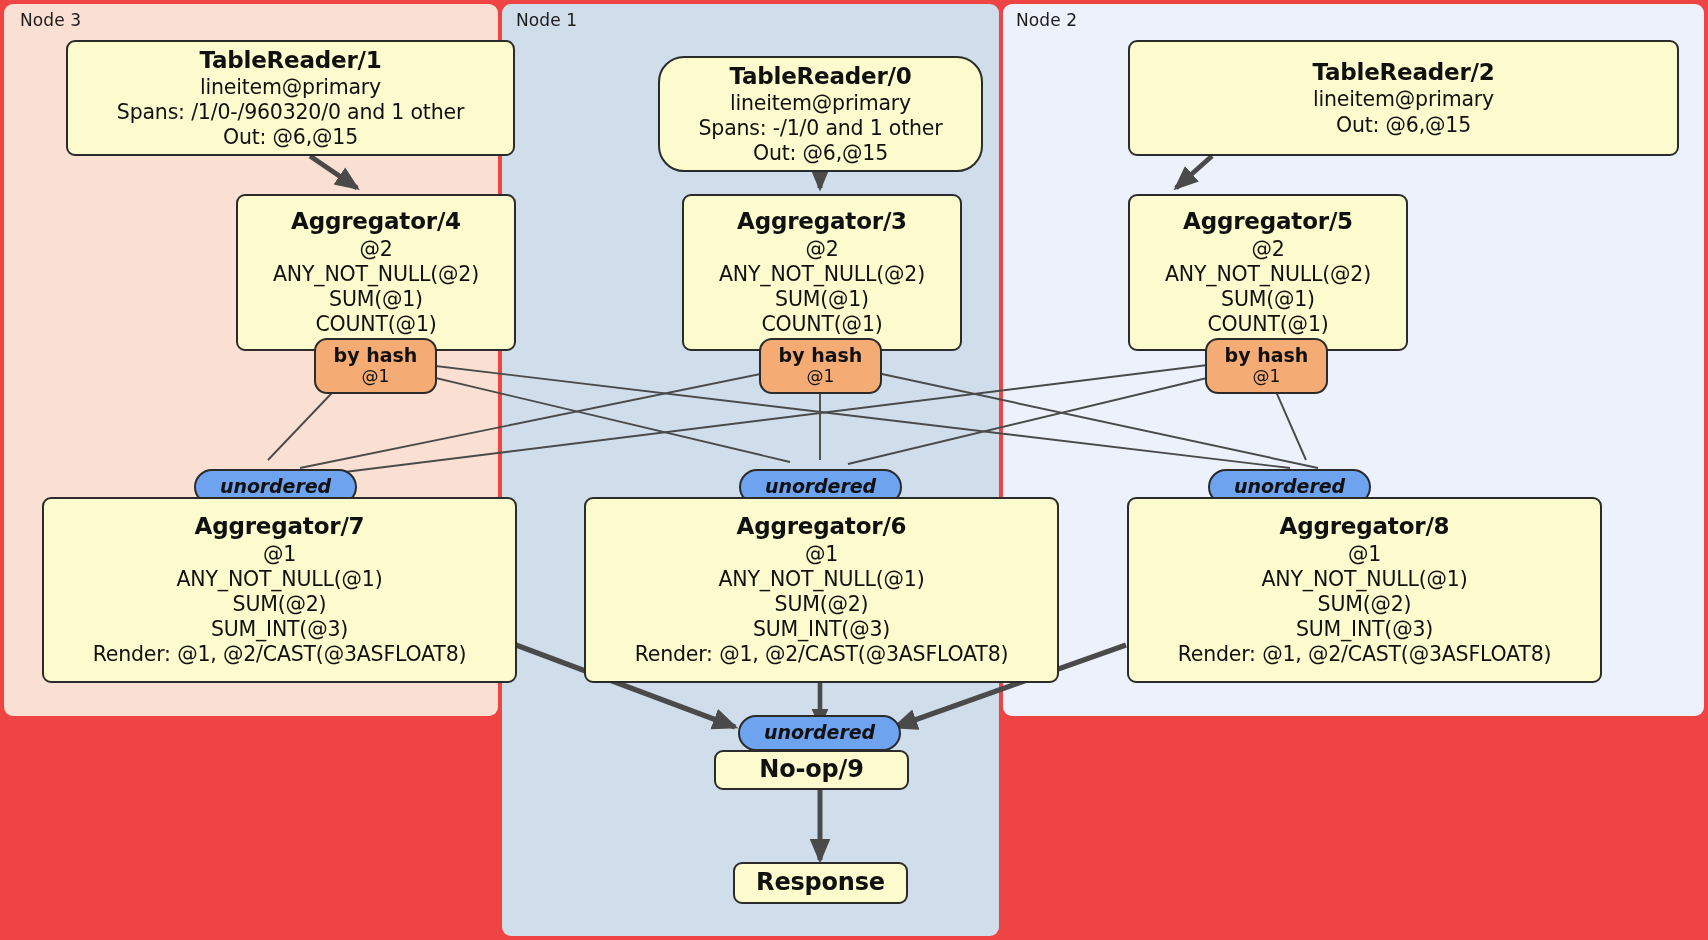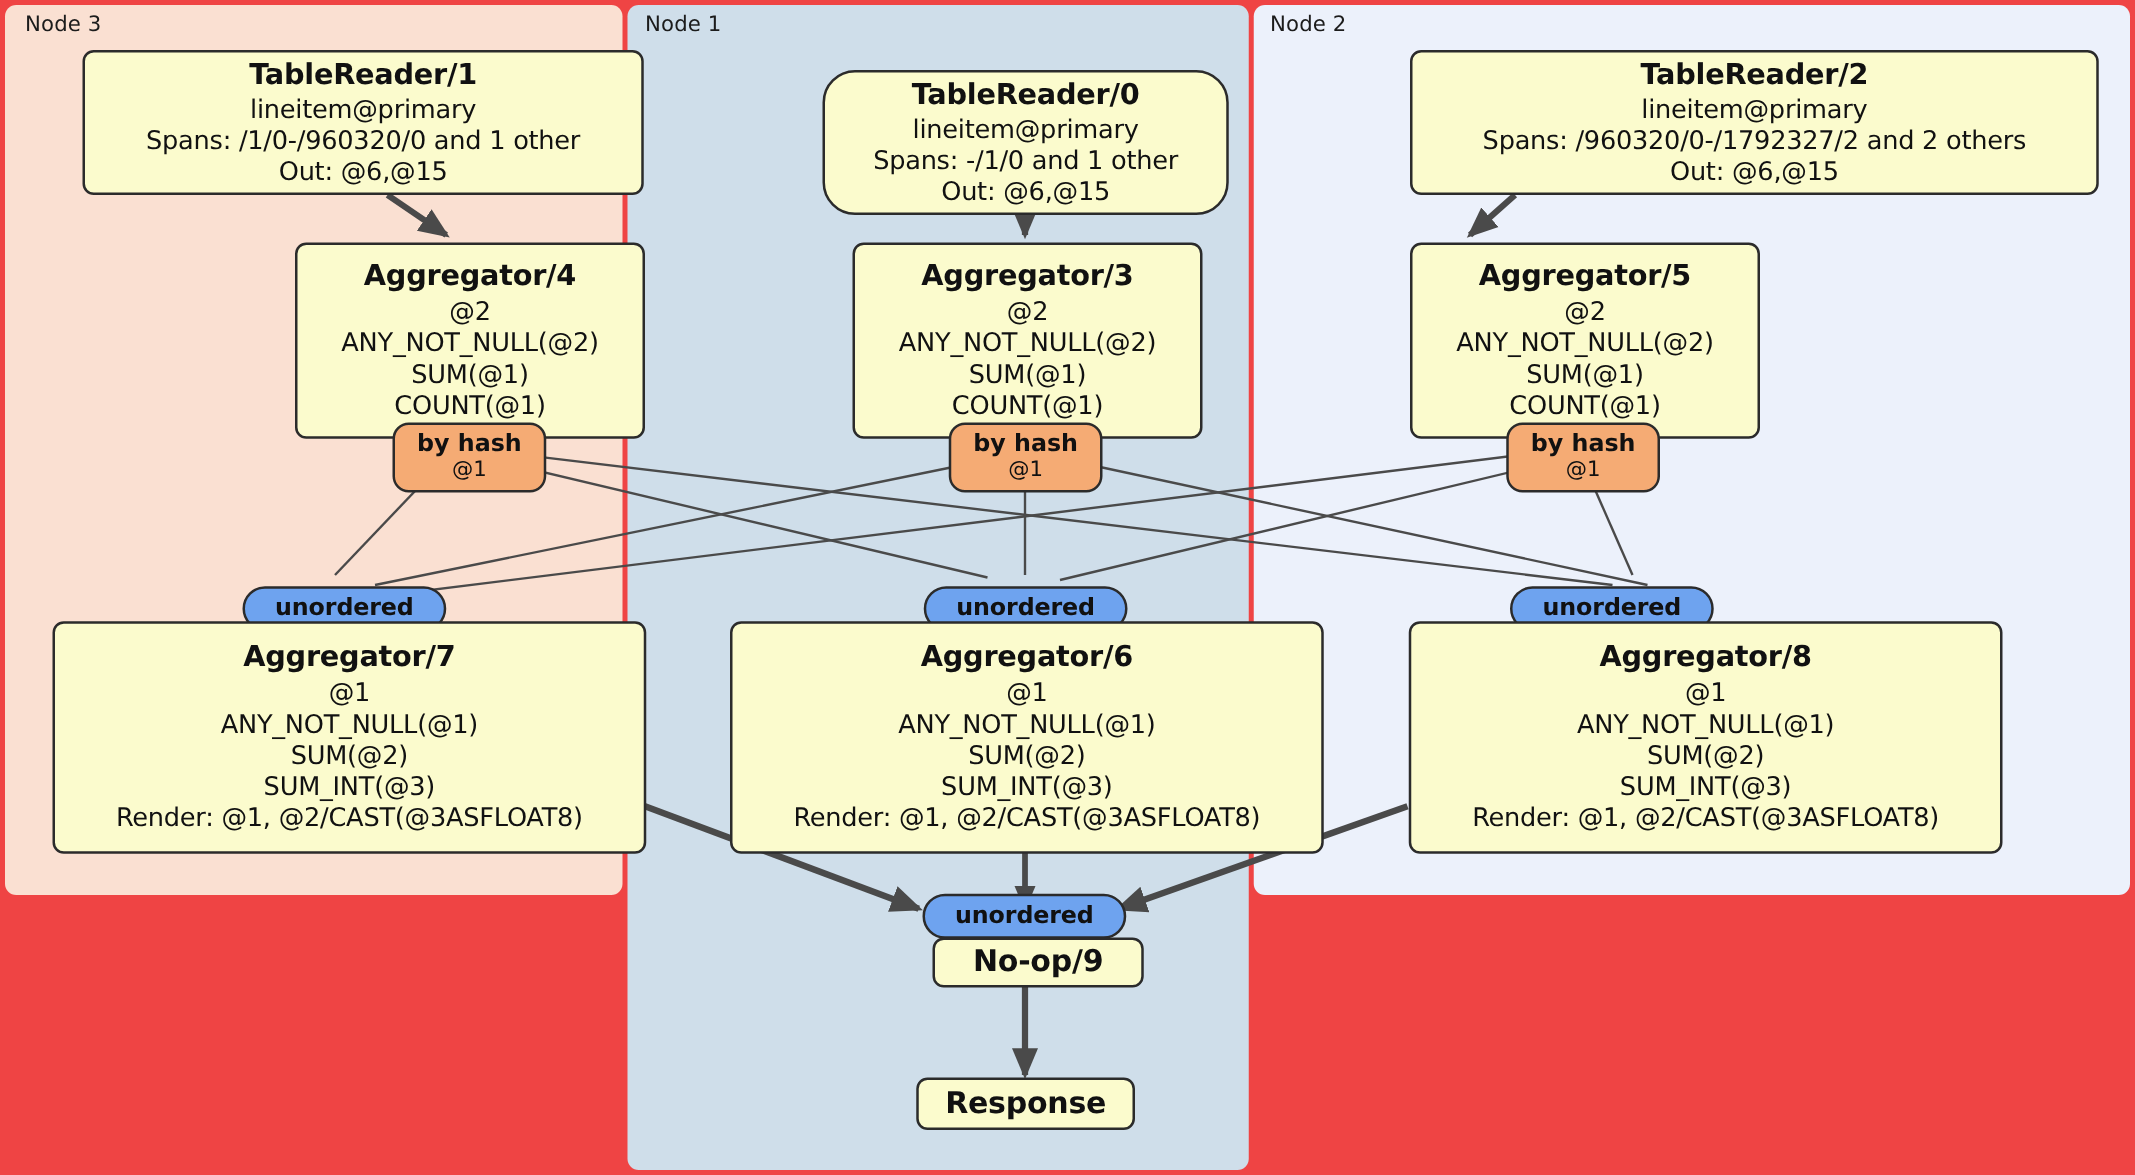--- a/index.html
+++ b/index.html
@@ -14,21 +14,21 @@
        display:flex;flex-direction:column;justify-content:center;align-items:center;}
   .box .ttl{font-weight:bold;font-size:23px;letter-spacing:-.2px;margin-bottom:1px;}
   .box .ln{font-size:20.5px;letter-spacing:-.2px;white-space:nowrap;}
 
   .pill{position:absolute;box-sizing:border-box;border:2.5px solid #2b2b2b;
         display:flex;flex-direction:column;justify-content:center;align-items:center;
         text-align:center;line-height:1.15;color:#111111;}
   .pill.hash{background:#f5ab74;border-radius:13px;}
   .pill.hash .t{font-weight:bold;font-size:19px;}
   .pill.hash .s{font-size:17px;}
-  .pill.unord{background:#6ea3ef;border-radius:18px;}
+  .pill.unord{background:#6ea3ef;border-radius:18px;font-style:italic;}
   .pill.unord .t{font-weight:bold;font-size:19px;letter-spacing:-.1px;}
 
   .box.final{background:#fbfbcd;}
   .box.final .ttl{font-size:24px;}
 
   svg.edges{position:absolute;left:0;top:0;width:1708px;height:940px;pointer-events:none;}
 </style>
 </head>
 <body>
 
@@ -86,21 +86,20 @@
   <div class="box" style="left:658px;top:56px;width:325px;height:116px;border-radius:26px;">
     <div class="ttl">TableReader/0</div>
     <div class="ln">lineitem@primary</div>
     <div class="ln">Spans: -/1/0 and 1 other</div>
     <div class="ln">Out: @6,@15</div>
   </div>
 
   <div class="box" style="left:1128px;top:40px;width:551px;height:116px;">
     <div class="ttl">TableReader/2</div>
     <div class="ln">lineitem@primary</div>
-    <div class="ln">Spans: /960320/0-/1792327/2 and 2 others</div>
     <div class="ln">Out: @6,@15</div>
   </div>
 
   <div class="box" style="left:236px;top:194px;width:280px;height:157px;">
     <div class="ttl">Aggregator/4</div>
     <div class="ln">@2</div>
     <div class="ln">ANY_NOT_NULL(@2)</div>
     <div class="ln">SUM(@1)</div>
     <div class="ln">COUNT(@1)</div>
   </div>
@@ -168,21 +167,21 @@
     <div class="ln">ANY_NOT_NULL(@1)</div>
     <div class="ln">SUM(@2)</div>
     <div class="ln">SUM_INT(@3)</div>
     <div class="ln">Render: @1, @2/CAST(@3ASFLOAT8)</div>
   </div>
 
   <div class="pill unord" style="left:738px;top:715px;width:163px;height:36px;">
     <div class="t">unordered</div>
   </div>
 
-  <div class="box final" style="left:746px;top:750px;width:169px;height:40px;">
+  <div class="box final" style="left:714px;top:750px;width:195px;height:40px;">
     <div class="ttl" style="margin:0;">No-op/9</div>
   </div>
 
   <div class="box final" style="left:733px;top:862px;width:175px;height:42px;">
     <div class="ttl" style="margin:0;">Response</div>
   </div>
 
 </div>
 
 </body></html>

